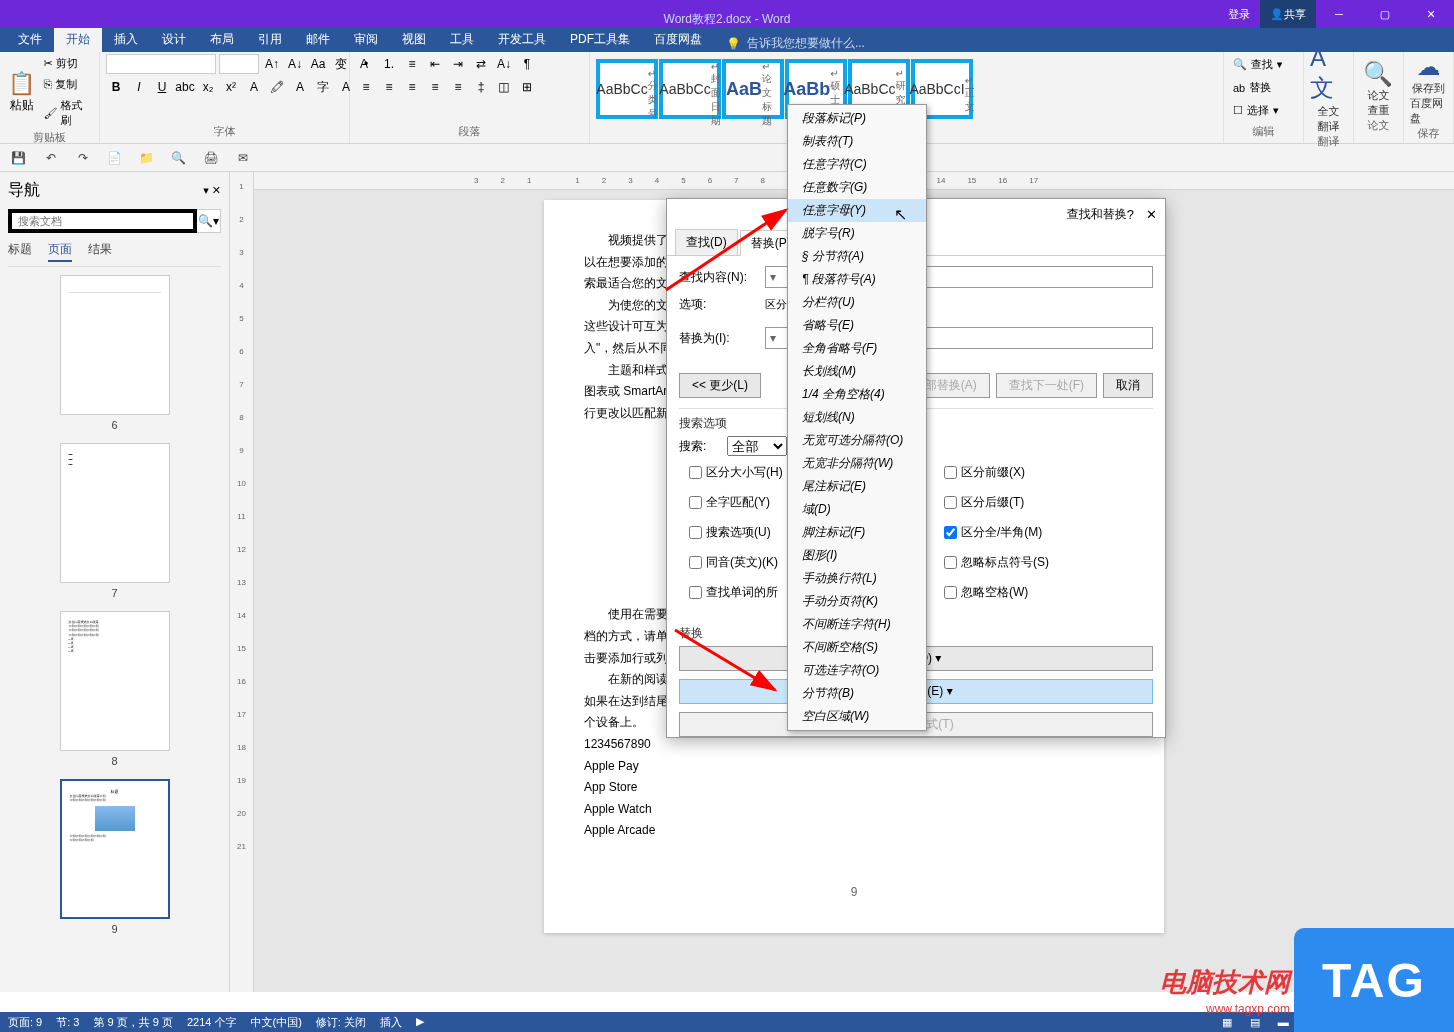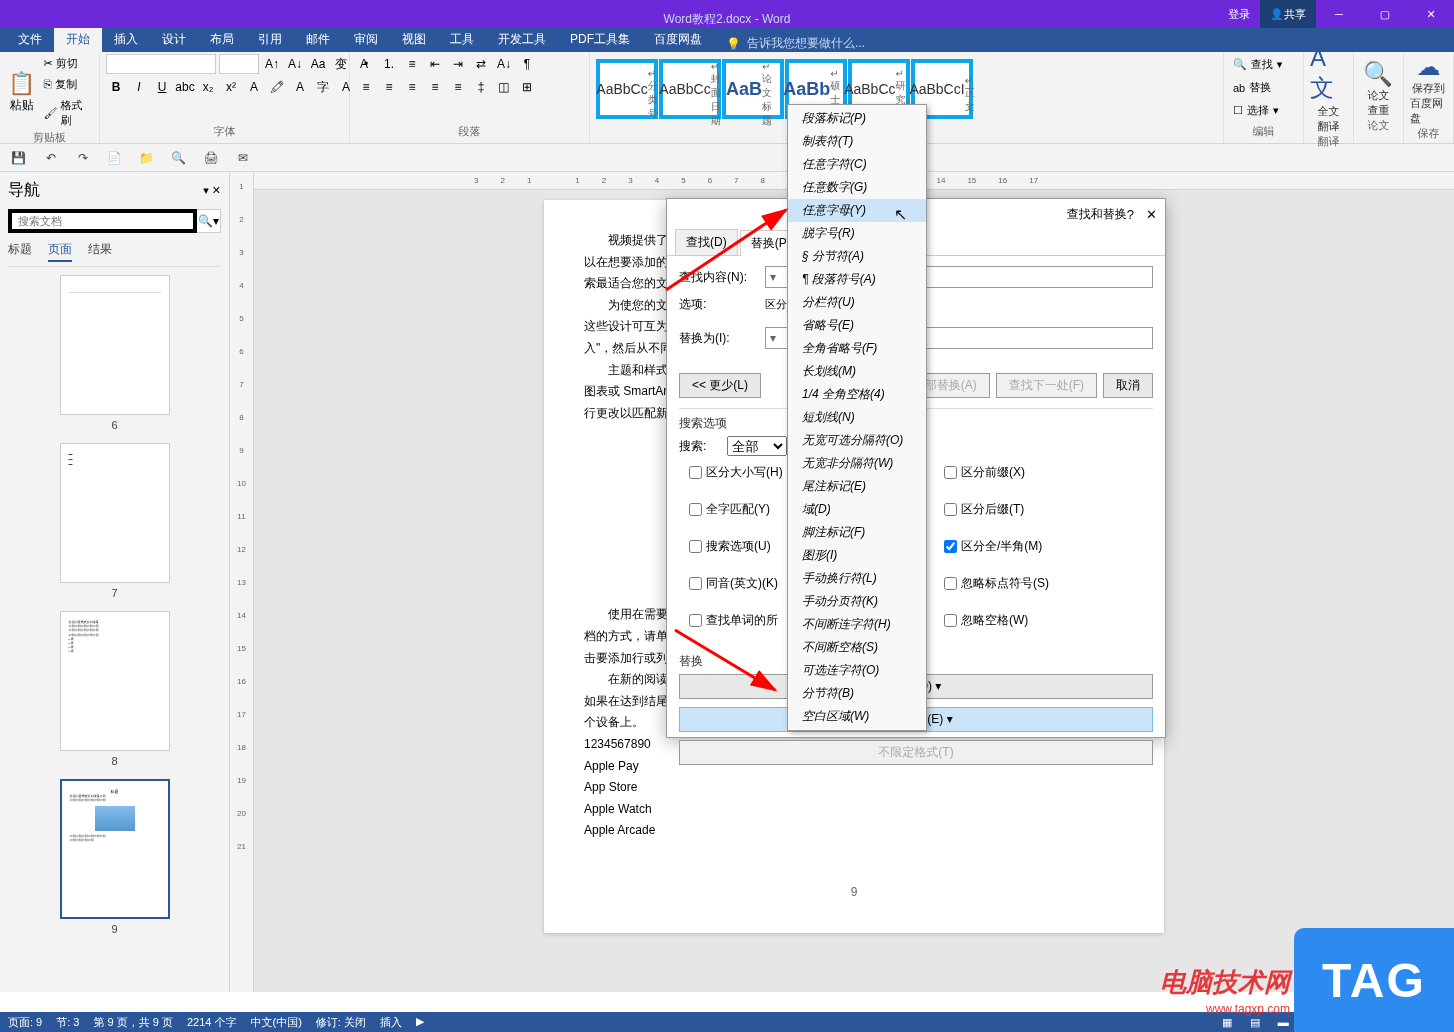--- a/index.html
+++ b/index.html
@@ -86,21 +86,21 @@
 .dialog-body { padding: 10px 12px; font-size: 12px; }
 .form-row { display: flex; align-items: center; margin-bottom: 8px; gap: 8px; }
 .form-row label { width: 78px; }
 .form-row input.text, .form-row .combo { flex: 1; height: 22px; border: 1px solid #999; padding: 0 4px; }
 .combo { display: flex; align-items: center; justify-content: space-between; }
 .combo::after { content: "▾"; color: #666; }
 .btn-d { border: 1px solid #999; background: #e8e8e8; padding: 3px 12px; font-size: 12px; }
 .btn-d.primary { background: #cce4f7; border: 1px solid #7cb8e8; }
 .btn-d:disabled, .btn-d.disabled { color: #aaa; background: #f0f0f0; }
 .section-label { font-size: 12px; color: #333; margin: 8px 0 4px; }
-.checks { display: flex; flex-wrap: wrap; gap: 20px 30px; padding-left: 10px; justify-content: flex-end; }
+.checks { display: flex; flex-wrap: wrap; gap: 13px 30px; padding-left: 10px; justify-content: flex-end; }
 .check { display: flex; align-items: center; gap: 4px; font-size: 12px; width: 165px; }
 .check input { width: 13px; height: 13px; }
 .dialog-footer { padding: 6px 12px; display: flex; gap: 8px; }
 
 
 .context-menu { position: absolute; left: 787px; top: 104px; width: 140px; background: #f8f8f8; border: 1px solid #999; box-shadow: 2px 2px 6px rgba(0,0,0,0.3); z-index: 200; font-size: 12px; padding: 2px 0; font-style: italic; }
 .context-menu .item { padding: 3px 14px; }
 .context-menu .item.highlight { background: #cce4f7; }
 
 

